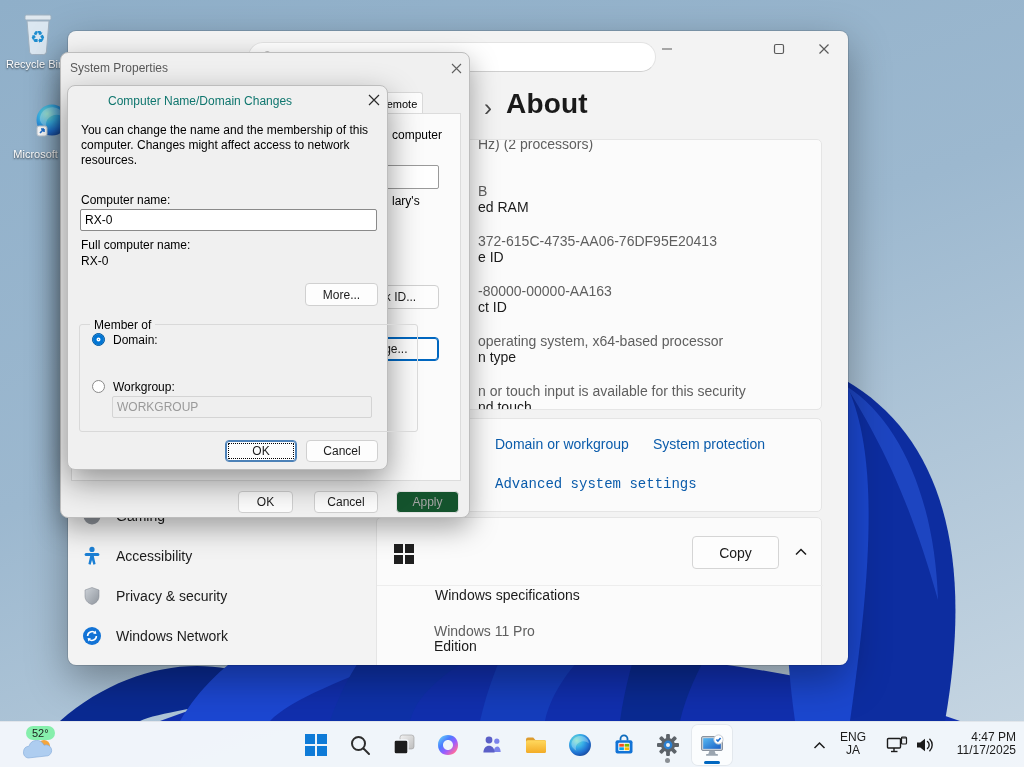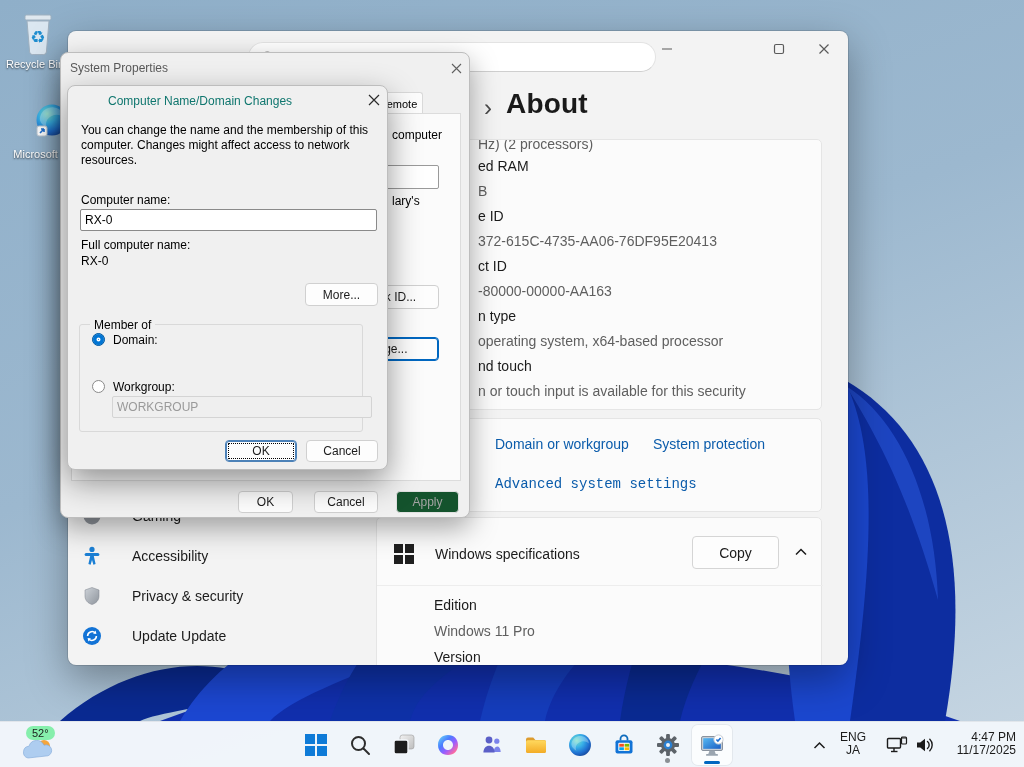--- a/index.html
+++ b/index.html
@@ -7,24 +7,24 @@
   body { position:relative; font-family:"Liberation Sans","DejaVu Sans",sans-serif; background:linear-gradient(160deg,#8fafc9 0%,#9cb8cf 45%,#c8d7e3 100%); }
   .abs { position:absolute; }
 
   
   .desk-icon-label { position:absolute; width:76px; text-align:center; font-size:11px; color:#fff; text-shadow:0 1px 2px rgba(0,0,0,.75); line-height:13px; }
 
   
   .settings-win { position:absolute; left:68px; top:31px; width:780px; height:634px; background:#f3f3f3; border-radius:8px; box-shadow:0 14px 40px rgba(0,0,0,.35), 0 0 0 1px rgba(0,0,0,.12); overflow:hidden; z-index:10; }
   .search-pill { position:absolute; left:180px; top:11px; width:408px; height:30px; background:#fff; border:1px solid #e3e3e3; border-bottom-color:#cfcfcf; border-radius:15px; color:#767676; font-size:13px; display:flex; align-items:center; padding-left:12px; gap:8px; }
   .chrome-btn { position:absolute; top:7px; width:22px; height:22px; display:flex; align-items:center; justify-content:center; color:#5a5a5a; }
-  .side-row { position:absolute; left:6px; width:296px; height:36px; display:flex; align-items:center; gap:30px; padding-left:8px; border-radius:5px; font-size:14px; color:#1b1b1b; }
+  .side-row { position:absolute; left:6px; width:296px; height:36px; display:flex; align-items:center; gap:14px; padding-left:8px; border-radius:5px; font-size:14px; color:#1b1b1b; }
   .card { position:absolute; left:308px; width:446px; background:#fbfbfb; border:1px solid #e5e5e5; border-radius:5px; }
   .spec-line { position:absolute; left:101px; height:20px; font-size:14px; white-space:nowrap; }
-  .dark { color:#1b1b1b; }
+  .dark { color:#1b1b1b;margin-top:41px; }
   .muted { color:#5f5f5f; }
   .link { position:absolute; font-size:14px; color:#0b5cab; cursor:pointer; white-space:nowrap; }
   .fluent-btn { position:absolute; background:#fdfdfd; border:1px solid #d5d5d5; border-radius:4px; font-size:14px; color:#1b1b1b; display:flex; align-items:center; justify-content:center; }
   .page-title { position:absolute; left:438px; top:57px; font-size:28px; font-weight:700; color:#1a1a1a; letter-spacing:.2px; }
   .crumb-chevron { position:absolute; left:416px; top:63px; font-size:24px; color:#4a4a4a; }
 
   
   .dialog { position:absolute; background:#f0f0f0; border:1px solid #bdbdbd; border-radius:8px; font-size:12px; color:#000; }
   .sp-dialog { left:60px; top:52px; width:410px; height:466px; box-shadow:0 10px 28px rgba(0,0,0,.35); z-index:20; }
   .cn-dialog { left:67px; top:85px; width:321px; height:385px; box-shadow:0 12px 32px rgba(0,0,0,.42); z-index:30; }
@@ -146,21 +146,21 @@
     <span>Privacy &amp; security</span>
   </div>
   <div class="side-row" style="top:587px;">
     <svg width="20" height="20" viewBox="0 0 20 20">
       <circle cx="10" cy="10" r="9" fill="#1273d6"></circle>
       <path d="M5.6 10 a4.4 4.4 0 0 1 7.6 -3" fill="none" stroke="#fff" stroke-width="1.6"></path>
       <polygon points="13.6,4.6 14.4,8 11,7.4" fill="#fff"></polygon>
       <path d="M14.4 10 a4.4 4.4 0 0 1 -7.6 3" fill="none" stroke="#fff" stroke-width="1.6"></path>
       <polygon points="6.4,15.4 5.6,12 9,12.6" fill="#fff"></polygon>
     </svg>
-    <span>Update Update</span>
+    <span>Windows Network</span>
   </div>
 
   <div class="card" style="top:108px;height:271px;overflow:hidden;">
     <div class="spec-line muted" style="top:-4px;">Hz) (2 processors)</div>
     <div class="spec-line dark" style="top:18px;">ed RAM</div>
     <div class="spec-line muted" style="top:43px;">B</div>
     <div class="spec-line dark" style="top:68px;">e ID</div>
     <div class="spec-line muted" style="top:93px;">372-615C-4735-AA06-76DF95E20413</div>
     <div class="spec-line dark" style="top:118px;">ct ID</div>
     <div class="spec-line muted" style="top:143px;">-80000-00000-AA163</div>
@@ -227,21 +227,21 @@
   <div class="abs" style="left:13px;top:37px;width:294px;line-height:15px;">You can change the name and the membership of this computer. Changes might affect access to network resources.</div>
 
   <div class="abs" style="left:13px;top:107px;">Computer name:</div>
   <input class="w32-input" style="left: 12px; top: 123px; width: 297px; height: 22px;" value="RX-0">
 
   <div class="abs" style="left:13px;top:152px;">Full computer name:</div>
   <div class="abs" style="left:13px;top:168px;">RX-0</div>
 
   <div class="w32-btn" style="left:237px;top:197px;width:73px;height:23px;">More...</div>
 
-  <div class="groupbox" style="left:11px;top:238px;width:284px;height:108px;">
+  <div class="groupbox" style="left:11px;top:238px;width:339px;height:108px;">
     <div class="group-legend">Member of</div>
     <span class="radio on" style="left:12px;top:8px;"></span>
     <span class="abs" style="left:33px;top:8px;">Domain:</span>
     <span class="radio off" style="left:12px;top:55px;"></span>
     <span class="abs" style="left:33px;top:55px;">Workgroup:</span>
     <input class="w32-input" disabled="" style="left: 32px; top: 71px; width: 260px; height: 22px;" value="WORKGROUP">
   </div>
 
   <div class="w32-btn focused" style="left:157px;top:354px;width:72px;height:22px;">OK</div>
   <div class="w32-btn" style="left:238px;top:354px;width:72px;height:22px;">Cancel</div>

